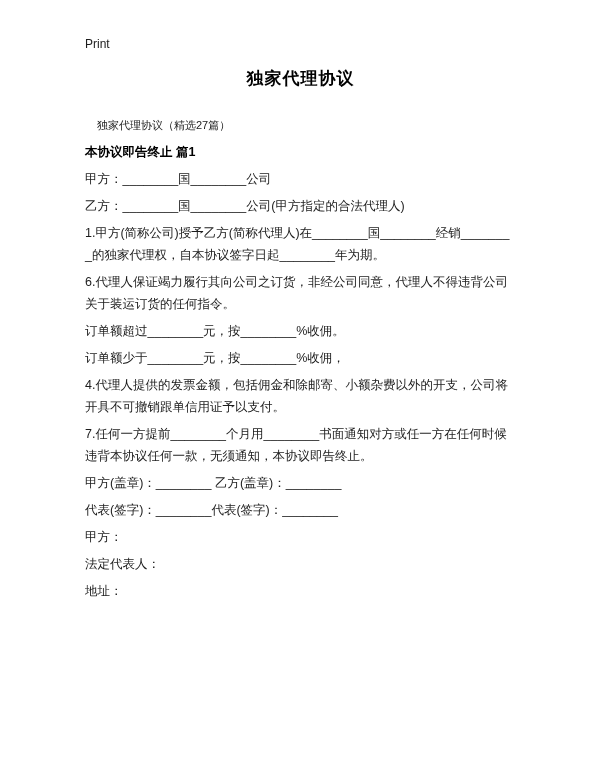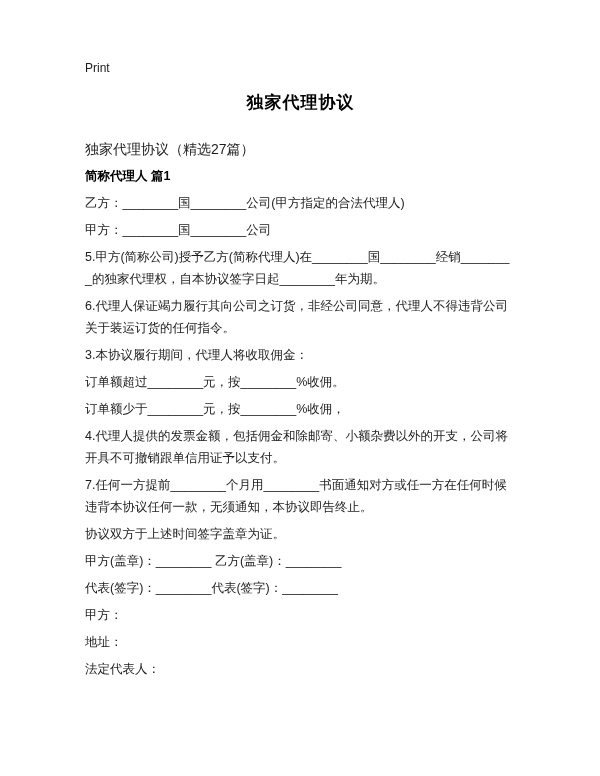--- a/index.html
+++ b/index.html
@@ -8,42 +8,42 @@
     background: #ffffff;
     color: #1c1c1c;
     font-family: "Liberation Sans", "DejaVu Sans", sans-serif;
   }
   .page {
     position: relative;
     width: 600px;
     height: 776px;
     background: #ffffff;
     box-sizing: border-box;
-    padding: 58px 84px 20px 85px;
+    padding: 34px 84px 20px 85px;
     overflow: hidden;
   }
   .print-link {
     display: inline-block;
     font-size: 12px;
     color: #1c1c1c;
     margin: 0 0 10px 0;
     cursor: pointer;
   }
   h1.doc-title {
     text-align: center;
     font-size: 17px;
     font-weight: bold;
     color: #000000;
     margin: 6px 0 24px 0;
     letter-spacing: 1px;
     font-family: Liberation Serif, serif;
   }
   .subtitle {
-    font-size: 14px;
-    margin: 0 0 5px 0;
+    font-size: 11px;
+    margin: 0 0 5px 12px;
     line-height: 22px;
   }
   .block {
     font-size: 12.5px;
     line-height: 22px;
     margin: 0 0 5px 0;
     word-break: break-all;
   }
   .block.heading {
     font-weight: bold;
@@ -54,30 +54,28 @@
 <body>
 
 <div class="page">
 
   <div class="print-link">Print</div>
 
   <h1 class="doc-title">独家代理协议</h1>
 
   <div class="subtitle">独家代理协议（精选27篇）</div>
 
-  <div class="block heading">简称代理人 篇1</div>
+  <div class="block heading">本协议即告终止 篇1</div>
+  <div class="block">甲方：________国________公司</div>
   <div class="block">乙方：________国________公司(甲方指定的合法代理人)</div>
-  <div class="block">甲方：________国________公司</div>
-  <div class="block">5.甲方(简称公司)授予乙方(简称代理人)在________国________经销________的独家代理权，自本协议签字日起________年为期。</div>
+  <div class="block">1.甲方(简称公司)授予乙方(简称代理人)在________国________经销________的独家代理权，自本协议签字日起________年为期。</div>
   <div class="block">6.代理人保证竭力履行其向公司之订货，非经公司同意，代理人不得违背公司关于装运订货的任何指令。</div>
-  <div class="block">3.本协议履行期间，代理人将收取佣金：</div>
   <div class="block">订单额超过________元，按________%收佣。</div>
   <div class="block">订单额少于________元，按________%收佣，</div>
   <div class="block">4.代理人提供的发票金额，包括佣金和除邮寄、小额杂费以外的开支，公司将开具不可撤销跟单信用证予以支付。</div>
   <div class="block">7.任何一方提前________个月用________书面通知对方或任一方在任何时候违背本协议任何一款，无须通知，本协议即告终止。</div>
-  <div class="block">协议双方于上述时间签字盖章为证。</div>
   <div class="block">甲方(盖章)：________  乙方(盖章)：________</div>
   <div class="block">代表(签字)：________代表(签字)：________</div>
   <div class="block">甲方：</div>
+  <div class="block">法定代表人：</div>
   <div class="block">地址：</div>
-  <div class="block">法定代表人：</div>
 
 </div>
 
 </body></html>

